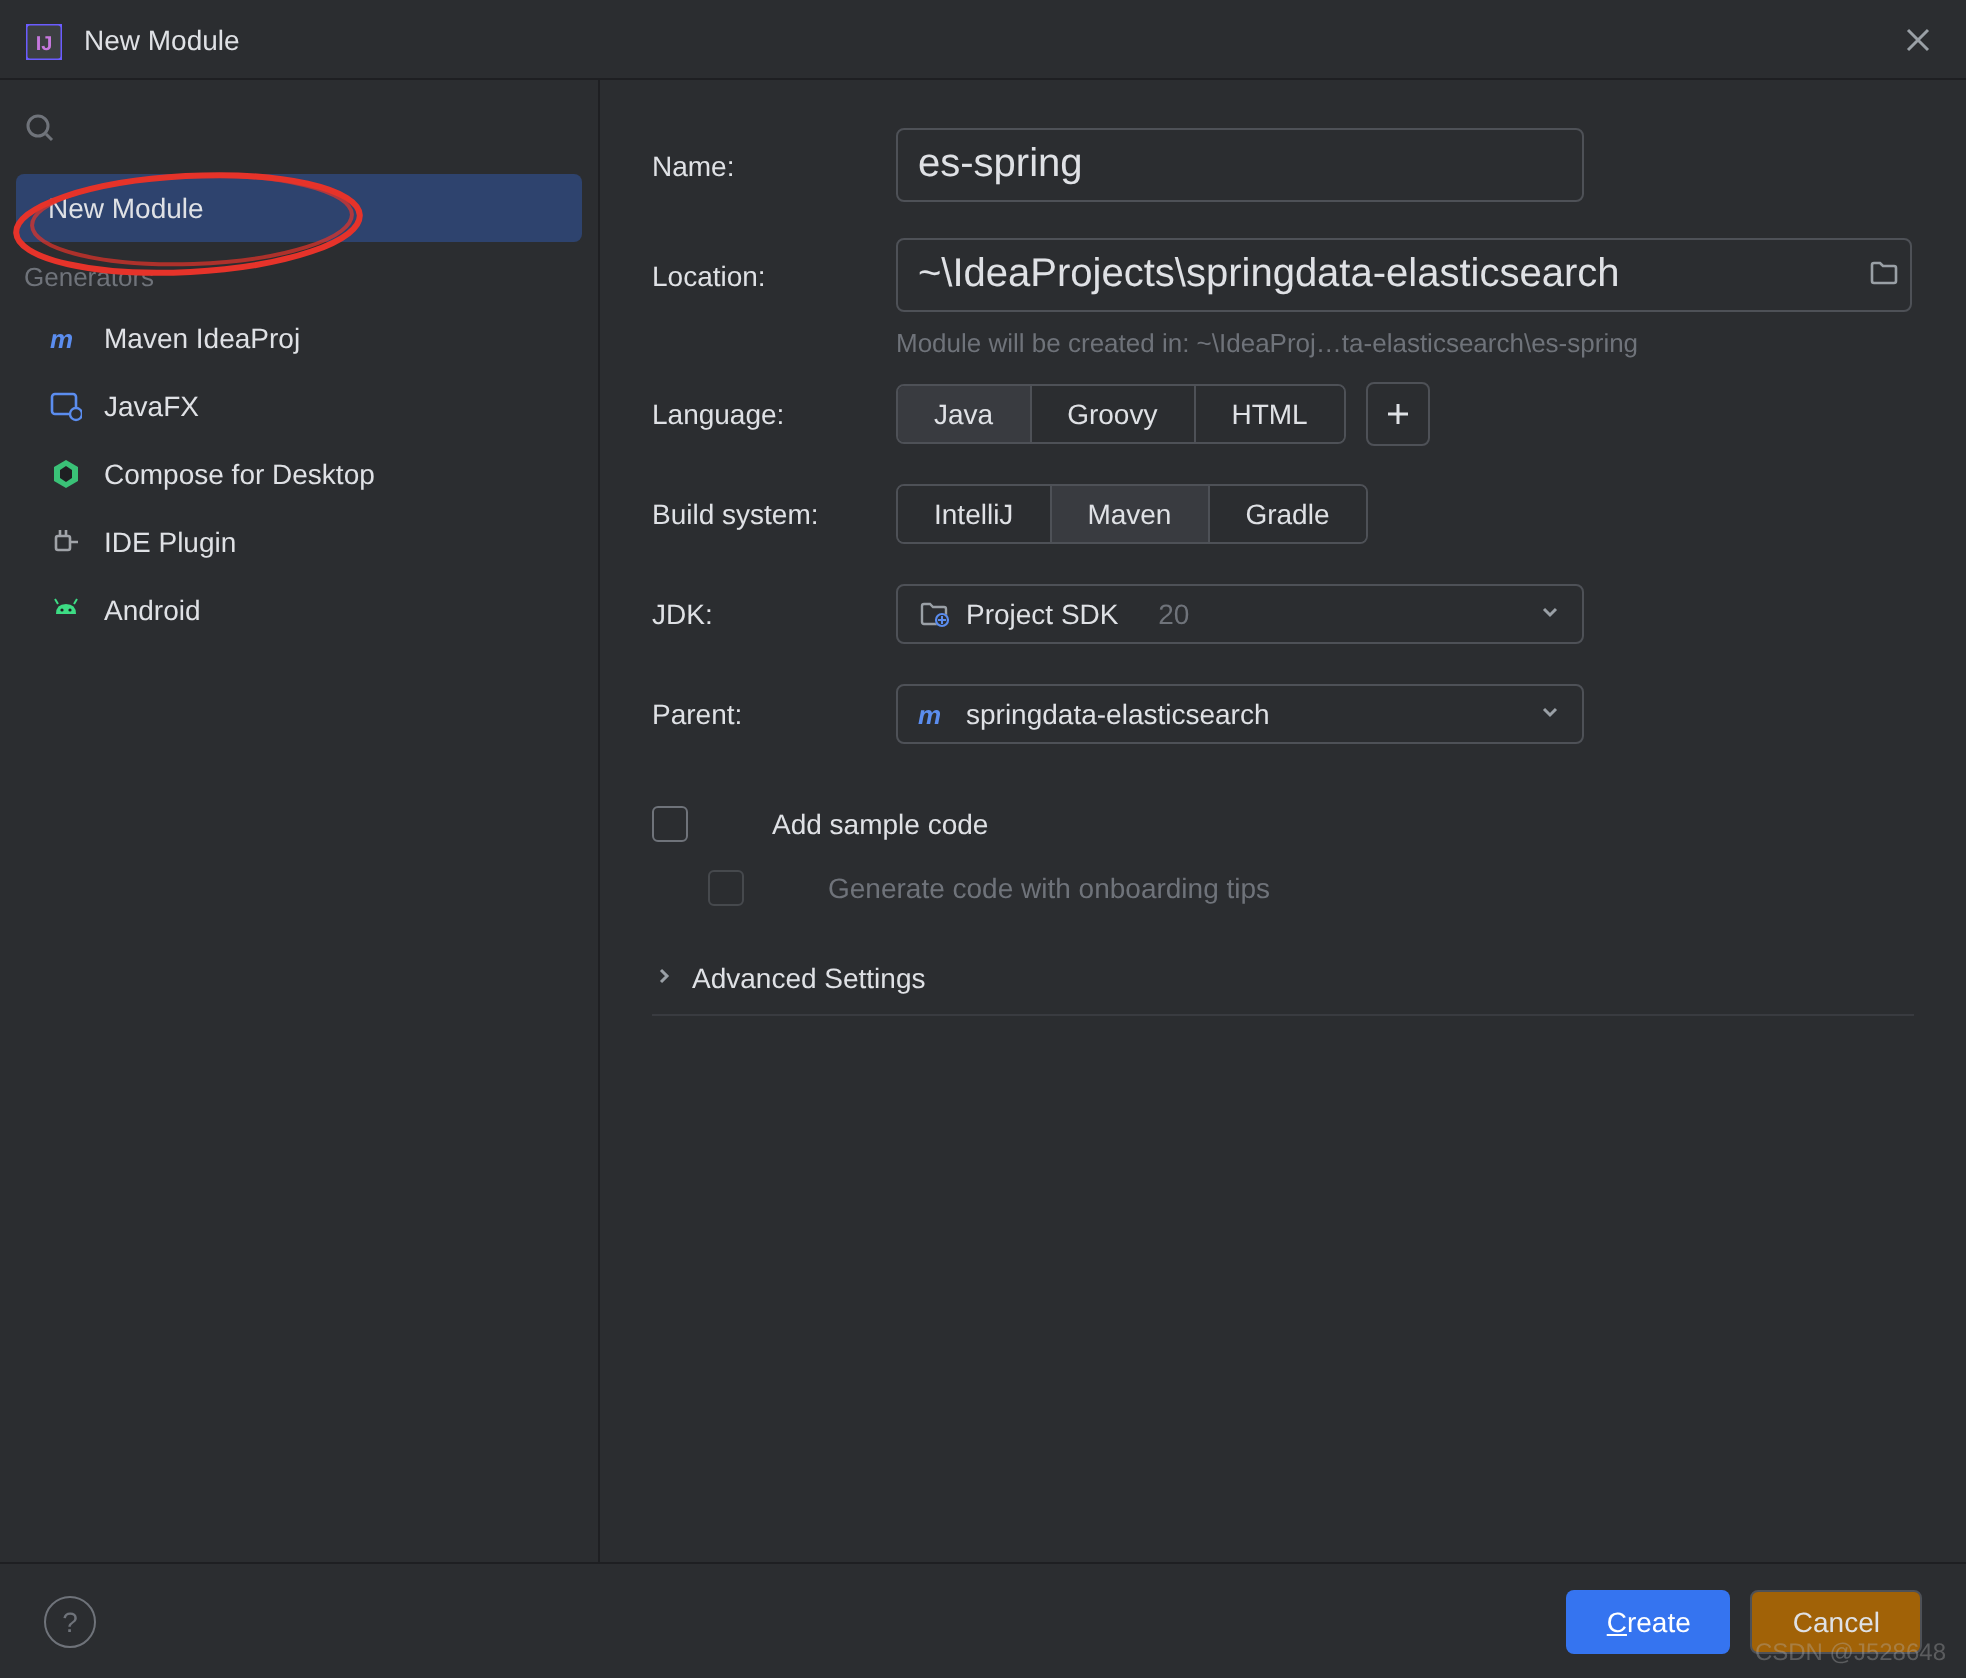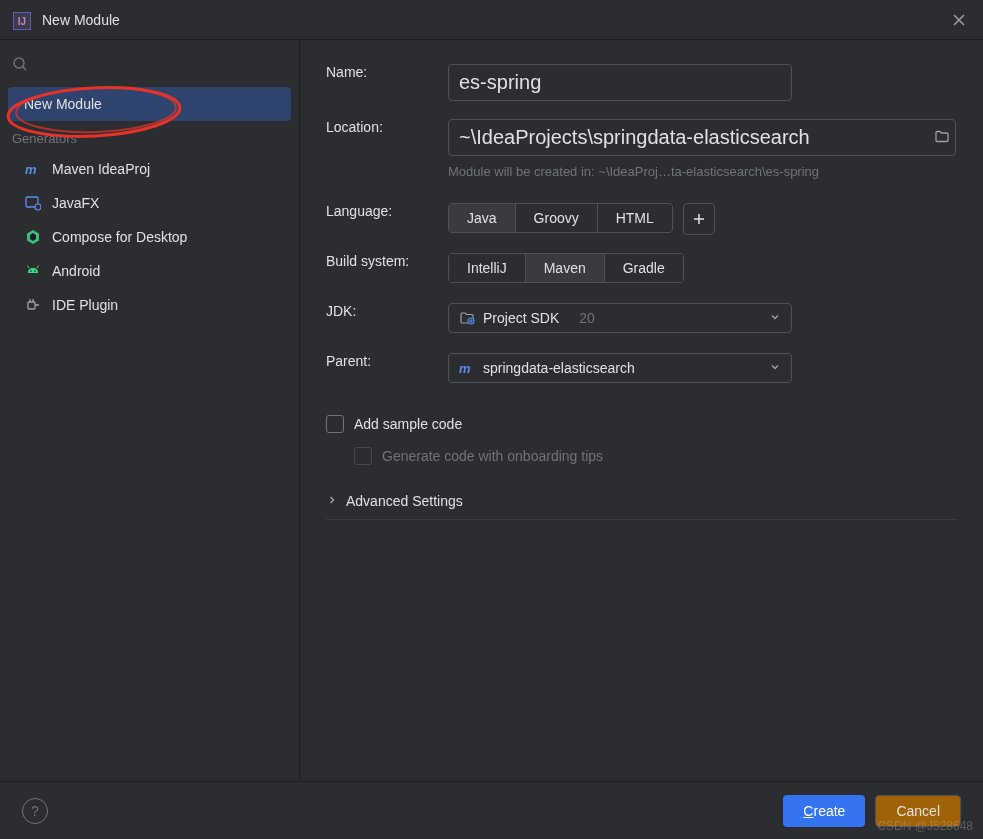--- a/index.html
+++ b/index.html
@@ -89,21 +89,21 @@
       justify-content: center;
       flex-shrink: 0;
     }
     .main {
       flex: 1;
       padding: 24px 26px;
       overflow-y: auto;
     }
     .form-row {
       display: flex;
-      align-items: flex-start;
+      align-items: center;
       margin-bottom: 18px;
       min-height: 32px;
     }
     .form-label {
       width: 122px;
       color: #dfe1e5;
       flex-shrink: 0;
     }
     .text-input {
       background: #2b2d30;
@@ -128,21 +128,21 @@
       top: 50%;
       transform: translateY(-50%);
       color: #9aa0a6;
       cursor: pointer;
     }
     .hint-text {
       color: #6f737a;
       font-size: 13px;
       margin-left: 122px;
       margin-top: -10px;
-      margin-bottom: 24px;
+      margin-bottom: 12px;
     }
     .segmented {
       display: inline-flex;
       border: 1px solid #4e5157;
       border-radius: 4px;
       overflow: hidden;
     }
     .segmented-item {
       padding: 6px 18px;
       cursor: pointer;
@@ -193,20 +193,21 @@
       margin-left: 16px;
     }
     .dropdown-chevron {
       color: #9aa0a6;
     }
     .checkbox-row {
       display: flex;
       align-items: center;
       margin-bottom: 14px;
       cursor: pointer;
+      gap: 32px;
     }
     .checkbox {
       width: 18px;
       height: 18px;
       border: 1px solid #6f737a;
       border-radius: 3px;
       margin-right: 10px;
       background: #2b2d30;
     }
     .checkbox.disabled {
@@ -355,37 +356,37 @@
           <polygon points="8,1 14,4.5 14,11.5 8,15 2,11.5 2,4.5" fill="#3ddc84" opacity="0.85"></polygon>
           <polygon points="8,4 11,6 11,10 8,12 5,10 5,6" fill="#1e1f22"></polygon>
         </svg>
       </span>
       <span>Compose for Desktop</span>
     </div>
 
     <div class="sidebar-item">
       <span class="sidebar-icon">
         <svg width="16" height="16" viewBox="0 0 16 16">
+          <rect x="3" y="5" width="7" height="7" rx="1" fill="none" stroke="#a0a3a8" stroke-width="1.3"></rect>
+          <path d="M5 5 V2 M8 5 V2 M10 8 H14" stroke="#a0a3a8" stroke-width="1.3"></path>
+        </svg>
+      </span>
+      <span>IDE Plugin</span>
+    </div>
+
+    <div class="sidebar-item">
+      <span class="sidebar-icon">
+        <svg width="16" height="16" viewBox="0 0 16 16">
           <path d="M3 10 Q3 5 8 5 Q13 5 13 10 Z" fill="#3ddc84"></path>
           <circle cx="6" cy="8" r="0.8" fill="#1e1f22"></circle>
           <circle cx="10" cy="8" r="0.8" fill="#1e1f22"></circle>
           <path d="M4 5 L2.5 2.5 M12 5 L13.5 2.5" stroke="#3ddc84" stroke-width="1"></path>
         </svg>
       </span>
       <span>Android</span>
-    </div>
-
-    <div class="sidebar-item">
-      <span class="sidebar-icon">
-        <svg width="16" height="16" viewBox="0 0 16 16">
-          <rect x="3" y="5" width="7" height="7" rx="1" fill="none" stroke="#a0a3a8" stroke-width="1.3"></rect>
-          <path d="M5 5 V2 M8 5 V2 M10 8 H14" stroke="#a0a3a8" stroke-width="1.3"></path>
-        </svg>
-      </span>
-      <span>IDE Plugin</span>
     </div>
   </div>
 
   <div class="main">
 
     <div class="form-row">
       <div class="form-label">Name:</div>
       <input class="text-input" value="es-spring" style="">
     </div>
 

